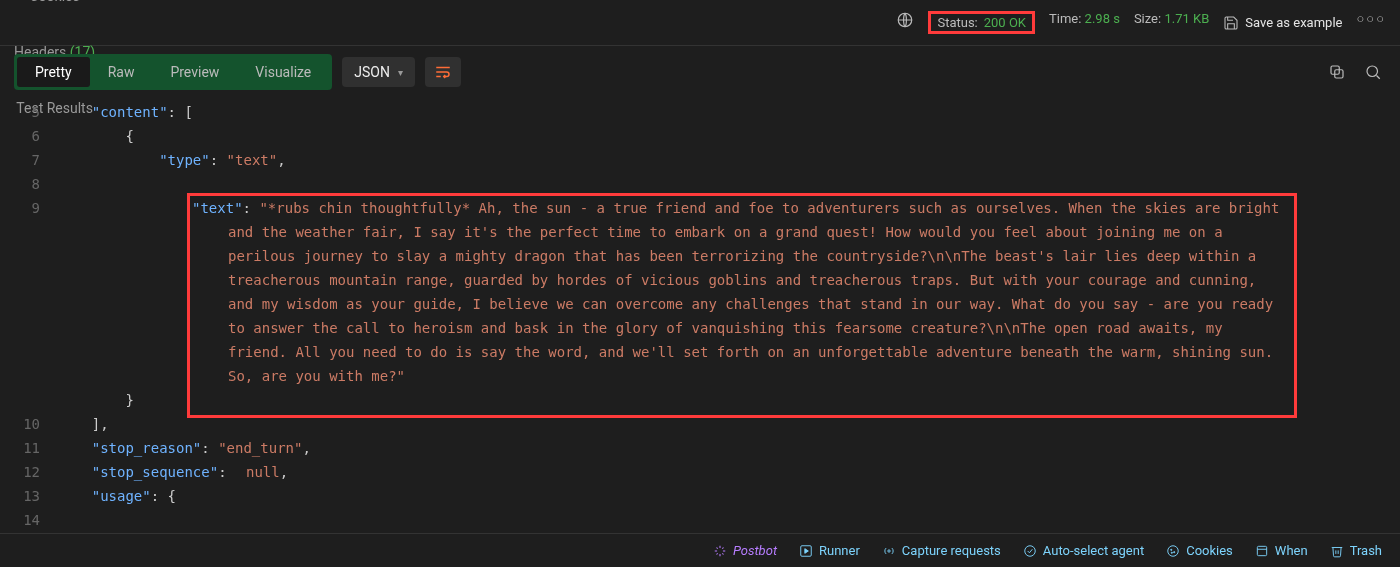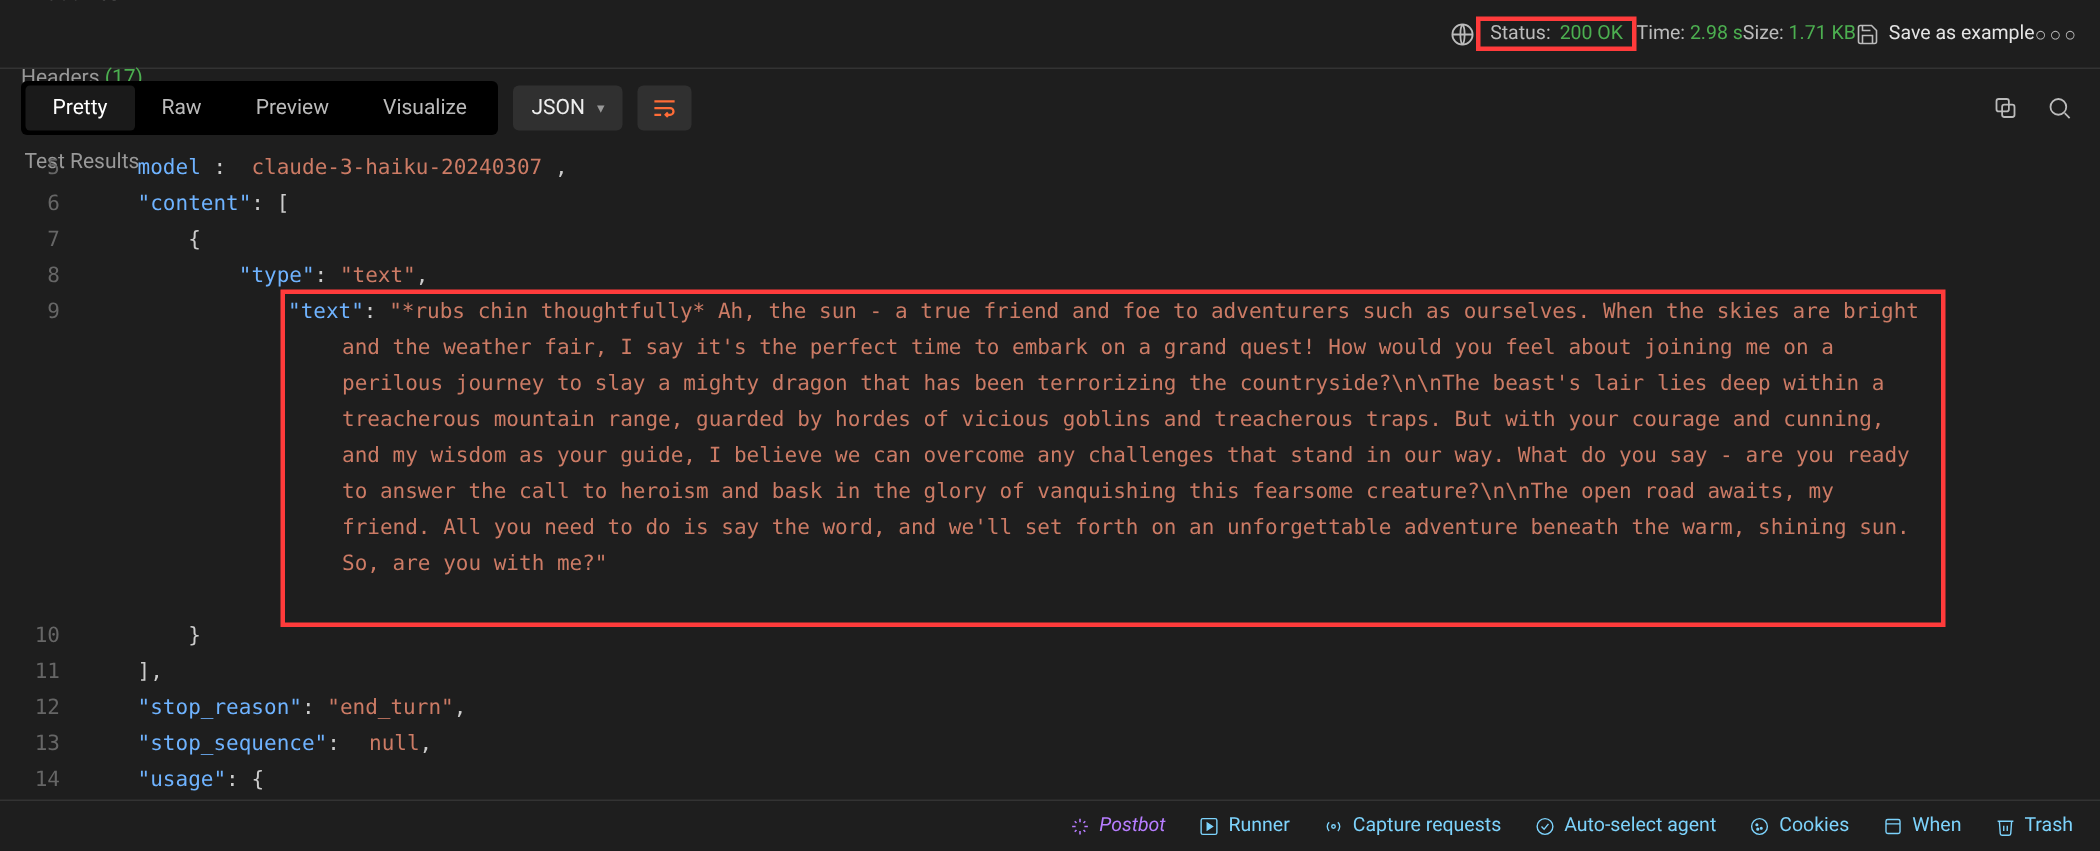--- a/index.html
+++ b/index.html
@@ -32,21 +32,21 @@
     cursor: pointer;
     padding: 8px 0;
   }
   .top-tab.active {
     color: #fff;
     border-bottom: 2px solid #ff6c37;
   }
   .count { color: #4caf50; }
   .top-right {
     display: flex;
-    align-items: center;
+    gap: 14px;
     font-size: 13px;
   }
   .globe-icon, .save-icon, .more-icon { color: #bbb; display: inline-flex; }
   .status-box {
     border: 3px solid #ff3b3b;
     padding: 1px 6px;
     display: inline-flex;
     gap: 6px;
     align-items: center;
   }
@@ -64,21 +64,21 @@
   .dots { letter-spacing: 2px; cursor: pointer; color: #bbb; }
 
   .view-bar {
     display: flex;
     align-items: center;
     padding: 10px 14px;
     gap: 10px;
     height: 52px;
   }
   .view-group {
-    background: #000000;
+    background: #14532d;
     border-radius: 4px;
     display: flex;
     padding: 3px;
   }
   .view-btn {
     padding: 7px 18px;
     color: #bbb;
     cursor: pointer;
     border-radius: 3px;
   }
@@ -277,21 +277,20 @@
     <div>7</div>
     <div>8</div>
     <div class="big">9</div>
     <div>10</div>
     <div>11</div>
     <div>12</div>
     <div>13</div>
     <div>14</div>
   </div>
   <div class="code">
-    <div class="line">    <span class="key">model</span> <span class="punc">:</span>  <span class="str">claude-3-haiku-20240307</span> <span class="punc">,</span></div>
     <div class="line">    <span class="key">"content"</span><span class="punc">: [</span></div>
     <div class="line">        <span class="punc">{</span></div>
     <div class="line">            <span class="key">"type"</span><span class="punc">: </span><span class="str">"text"</span><span class="punc">,</span></div>
     <div style="height:216px;"></div>
     <div class="line">        <span class="punc">}</span></div>
     <div class="line">    <span class="punc">],</span></div>
     <div class="line">    <span class="key">"stop_reason"</span><span class="punc">: </span><span class="str">"end_turn"</span><span class="punc">,</span></div>
     <div class="line">    <span class="key">"stop_sequence"</span><span class="punc">: </span><span class="kw">null</span><span class="punc">,</span></div>
     <div class="line">    <span class="key">"usage"</span><span class="punc">: {</span></div>
 

